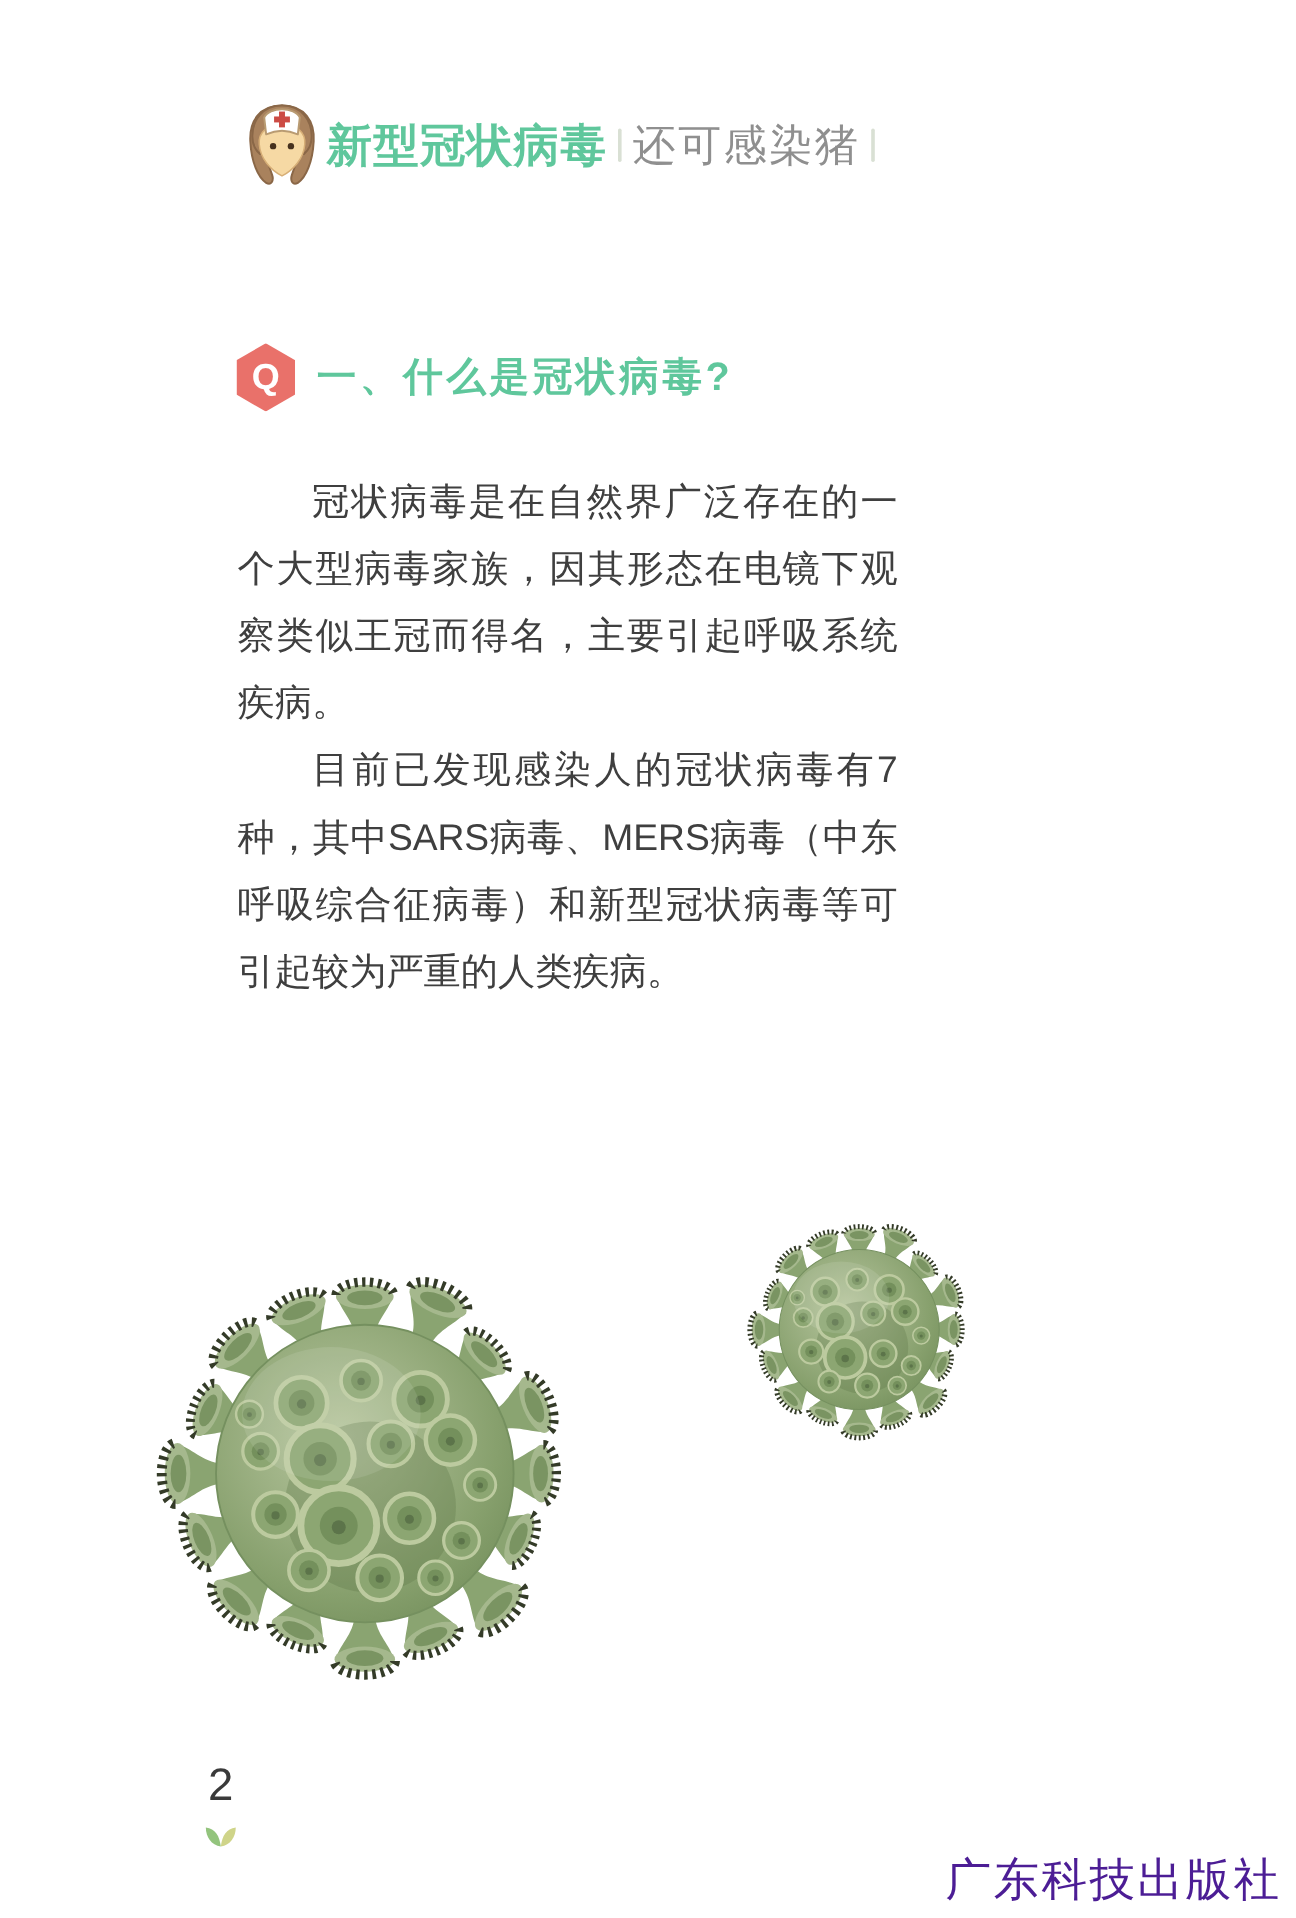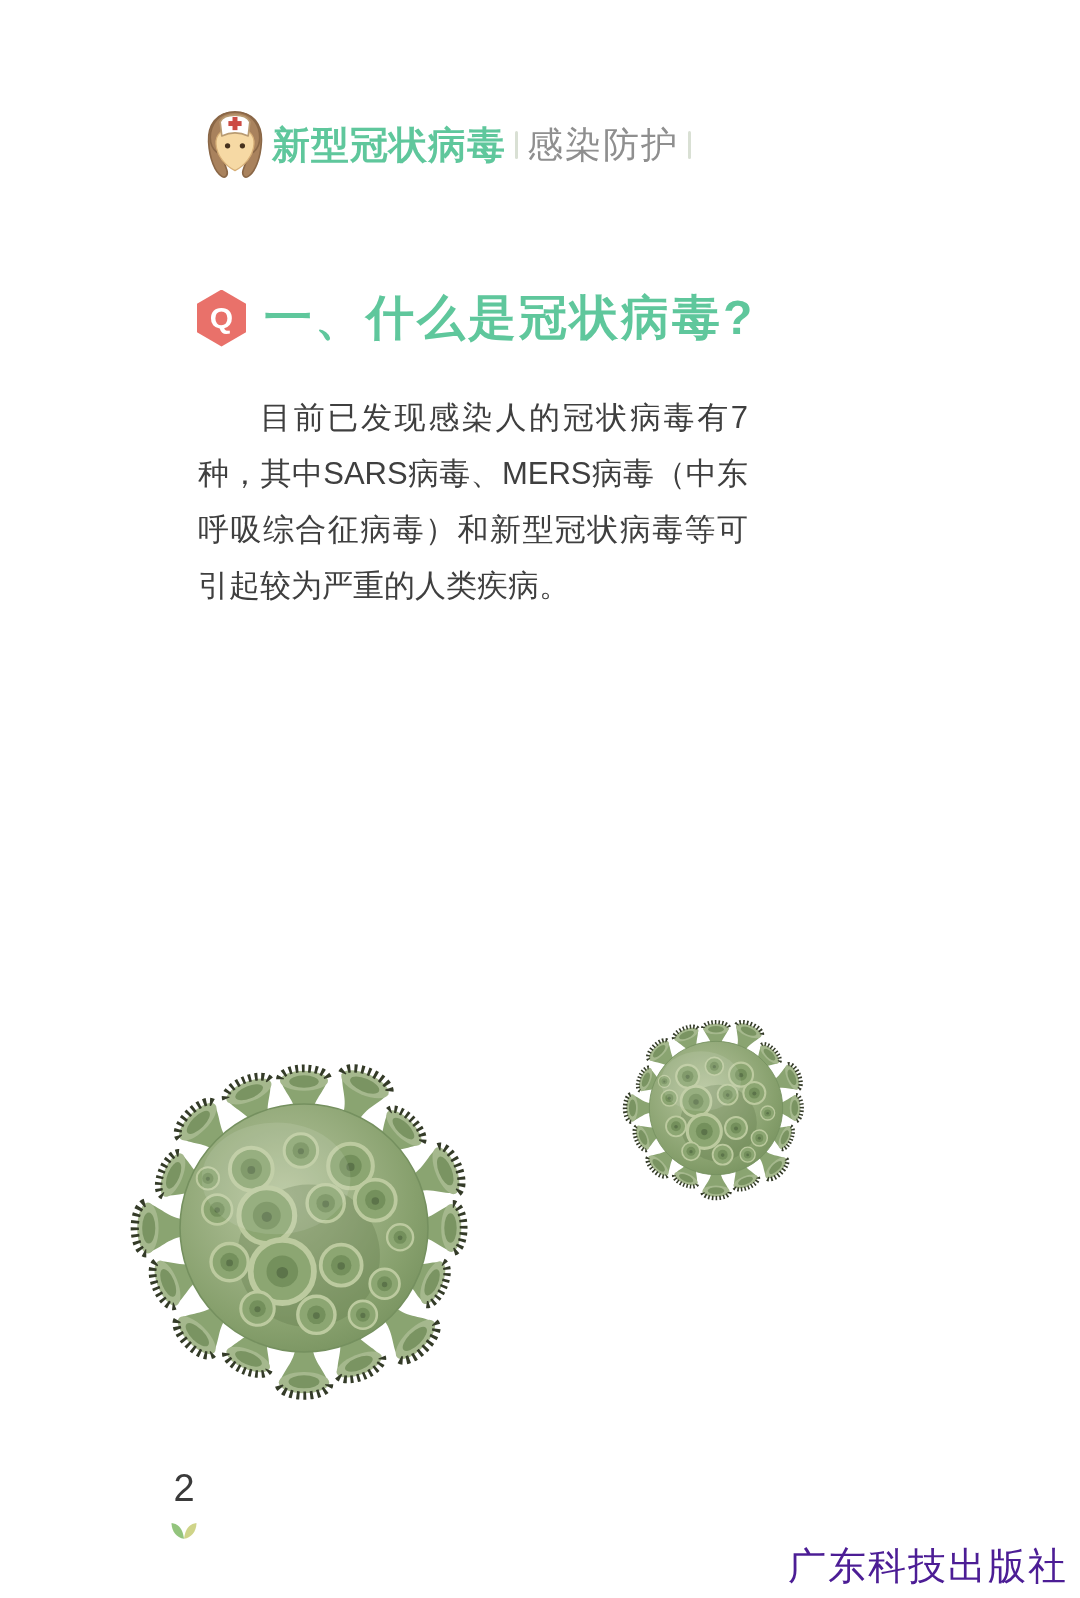--- a/index.html
+++ b/index.html
@@ -10,21 +10,21 @@
     height: 1598px;
     background: #ffffff;
     overflow: hidden;
     font-family: "Liberation Sans", sans-serif;
   }
 
   
   .doc-header {
     position: absolute;
     left: 202px;
-    top: 104px;
+    top: 80px;
     height: 82px;
     display: flex;
     align-items: center;
     justify-content: center;
   }
   .nurse-svg { width: 66px; height: 78px; flex: 0 0 auto; }
   .header-primary {
     margin-left: 4px;
     color: #5fc79c;
     font-size: 38px;
@@ -65,21 +65,21 @@
     align-items: center;
     justify-content: center;
     color: #ffffff;
     font-size: 30px;
     font-weight: 800;
     flex: 0 0 auto;
   }
   .section-title {
     margin: 0 0 0 18px;
     color: #5fc79c;
-    font-size: 48px;
+    font-size: 33px;
     font-weight: 700;
     letter-spacing: 3px;
     white-space: nowrap;
   }
 
   
   .body-text {
     position: absolute;
     left: 198px;
     top: 390px;
@@ -207,32 +207,33 @@
       <path d="M22,17 C27,6 53,6 58,17 L56,34 C45,29 35,29 24,34 Z" fill="#ffffff" stroke="#b99b72" stroke-width="2" stroke-linejoin="round"></path>
 
       <rect x="37" y="11" width="6" height="16" fill="#cc4b44"></rect>
       <rect x="32" y="16" width="16" height="6" fill="#cc4b44"></rect>
 
       <circle cx="31" cy="46" r="3.2" fill="#46311d"></circle>
       <circle cx="49" cy="46" r="3.2" fill="#46311d"></circle>
     </svg>
     <span class="header-primary">新型冠状病毒</span>
     <span class="header-sep"></span>
-    <span class="header-secondary">感染防护</span>
+    <span class="header-secondary">还可感染猪</span>
     <span class="header-sep"></span>
   </header>
 
   <div class="section-heading">
     <div class="q-hex">
       <span>Q</span>
     </div>
     <h1 class="section-title">一、什么是冠状病毒?</h1>
   </div>
 
   <article class="body-text">
+    <p>冠状病毒是在自然界广泛存在的一个大型病毒家族，因其形态在电镜下观察类似王冠而得名，主要引起呼吸系统疾病。</p>
     <p>目前已发现感染人的冠状病毒有7种，其中SARS病毒、MERS病毒（中东呼吸综合征病毒）和新型冠状病毒等可引起较为严重的人类疾病。</p>
   </article>
 
   <svg class="virus virus-large" viewBox="0 0 240 240">
     <use href="#virusG" transform="translate(120,120)"></use>
   </svg>
   <svg class="virus virus-small" viewBox="0 0 240 240">
     <use href="#virusG" transform="translate(120,120)"></use>
   </svg>
 

